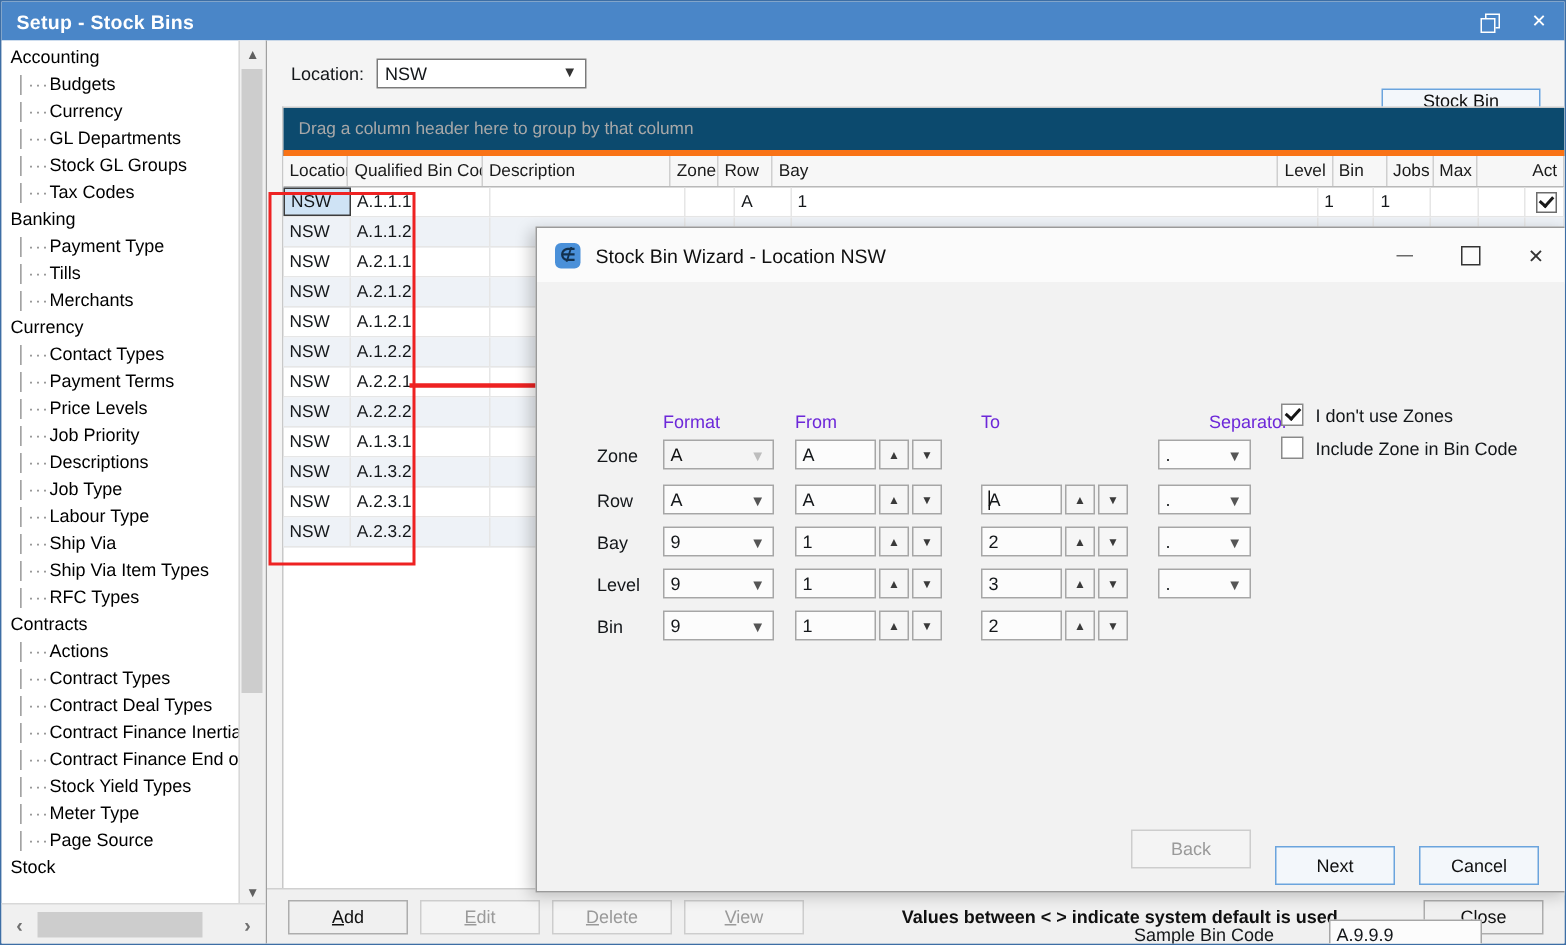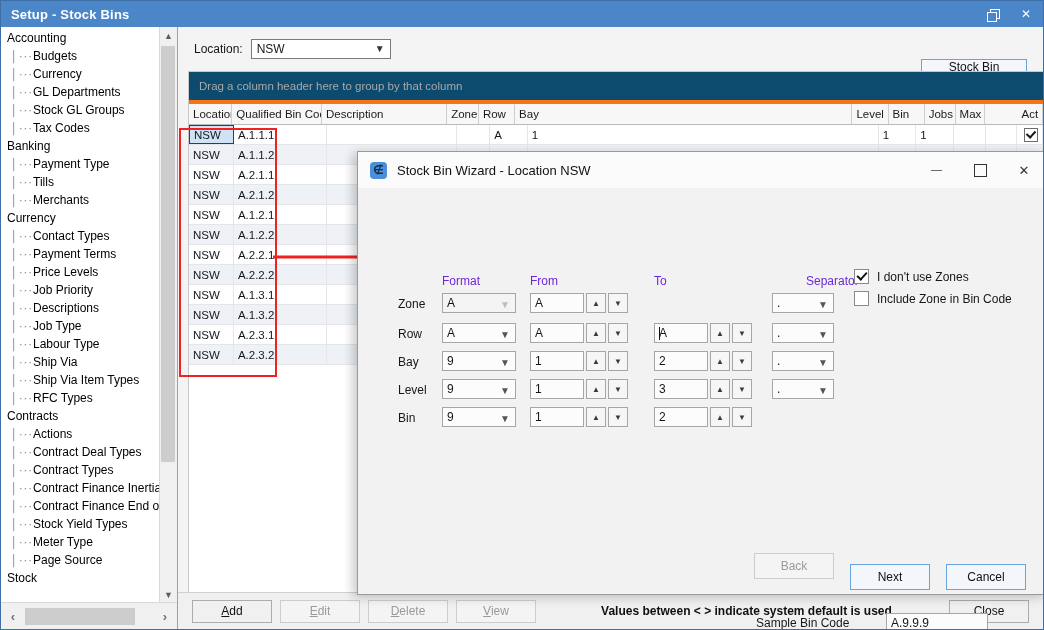--- a/index.html
+++ b/index.html
@@ -165,22 +165,22 @@
           <div class="node child"><span class="dots">│···</span><span class="lbl">Price Levels</span></div>
           <div class="node child"><span class="dots">│···</span><span class="lbl">Job Priority</span></div>
           <div class="node child"><span class="dots">│···</span><span class="lbl">Descriptions</span></div>
           <div class="node child"><span class="dots">│···</span><span class="lbl">Job Type</span></div>
           <div class="node child"><span class="dots">│···</span><span class="lbl">Labour Type</span></div>
           <div class="node child"><span class="dots">│···</span><span class="lbl">Ship Via</span></div>
           <div class="node child"><span class="dots">│···</span><span class="lbl">Ship Via Item Types</span></div>
           <div class="node child"><span class="dots">│···</span><span class="lbl">RFC Types</span></div>
           <div class="node group"><span class="lbl">Contracts</span></div>
           <div class="node child"><span class="dots">│···</span><span class="lbl">Actions</span></div>
+          <div class="node child"><span class="dots">│···</span><span class="lbl">Contract Types</span></div>
           <div class="node child"><span class="dots">│···</span><span class="lbl">Contract Deal Types</span></div>
-          <div class="node child"><span class="dots">│···</span><span class="lbl">Contract Types</span></div>
           <div class="node child"><span class="dots">│···</span><span class="lbl">Contract Finance Inertia</span></div>
           <div class="node child"><span class="dots">│···</span><span class="lbl">Contract Finance End of Te</span></div>
           <div class="node child"><span class="dots">│···</span><span class="lbl">Stock Yield Types</span></div>
           <div class="node child"><span class="dots">│···</span><span class="lbl">Meter Type</span></div>
           <div class="node child"><span class="dots">│···</span><span class="lbl">Page Source</span></div>
           <div class="node group"><span class="lbl">Stock</span></div>
         </div>
 
       <div class="vscroll">
         <div class="arrow">▲</div>

